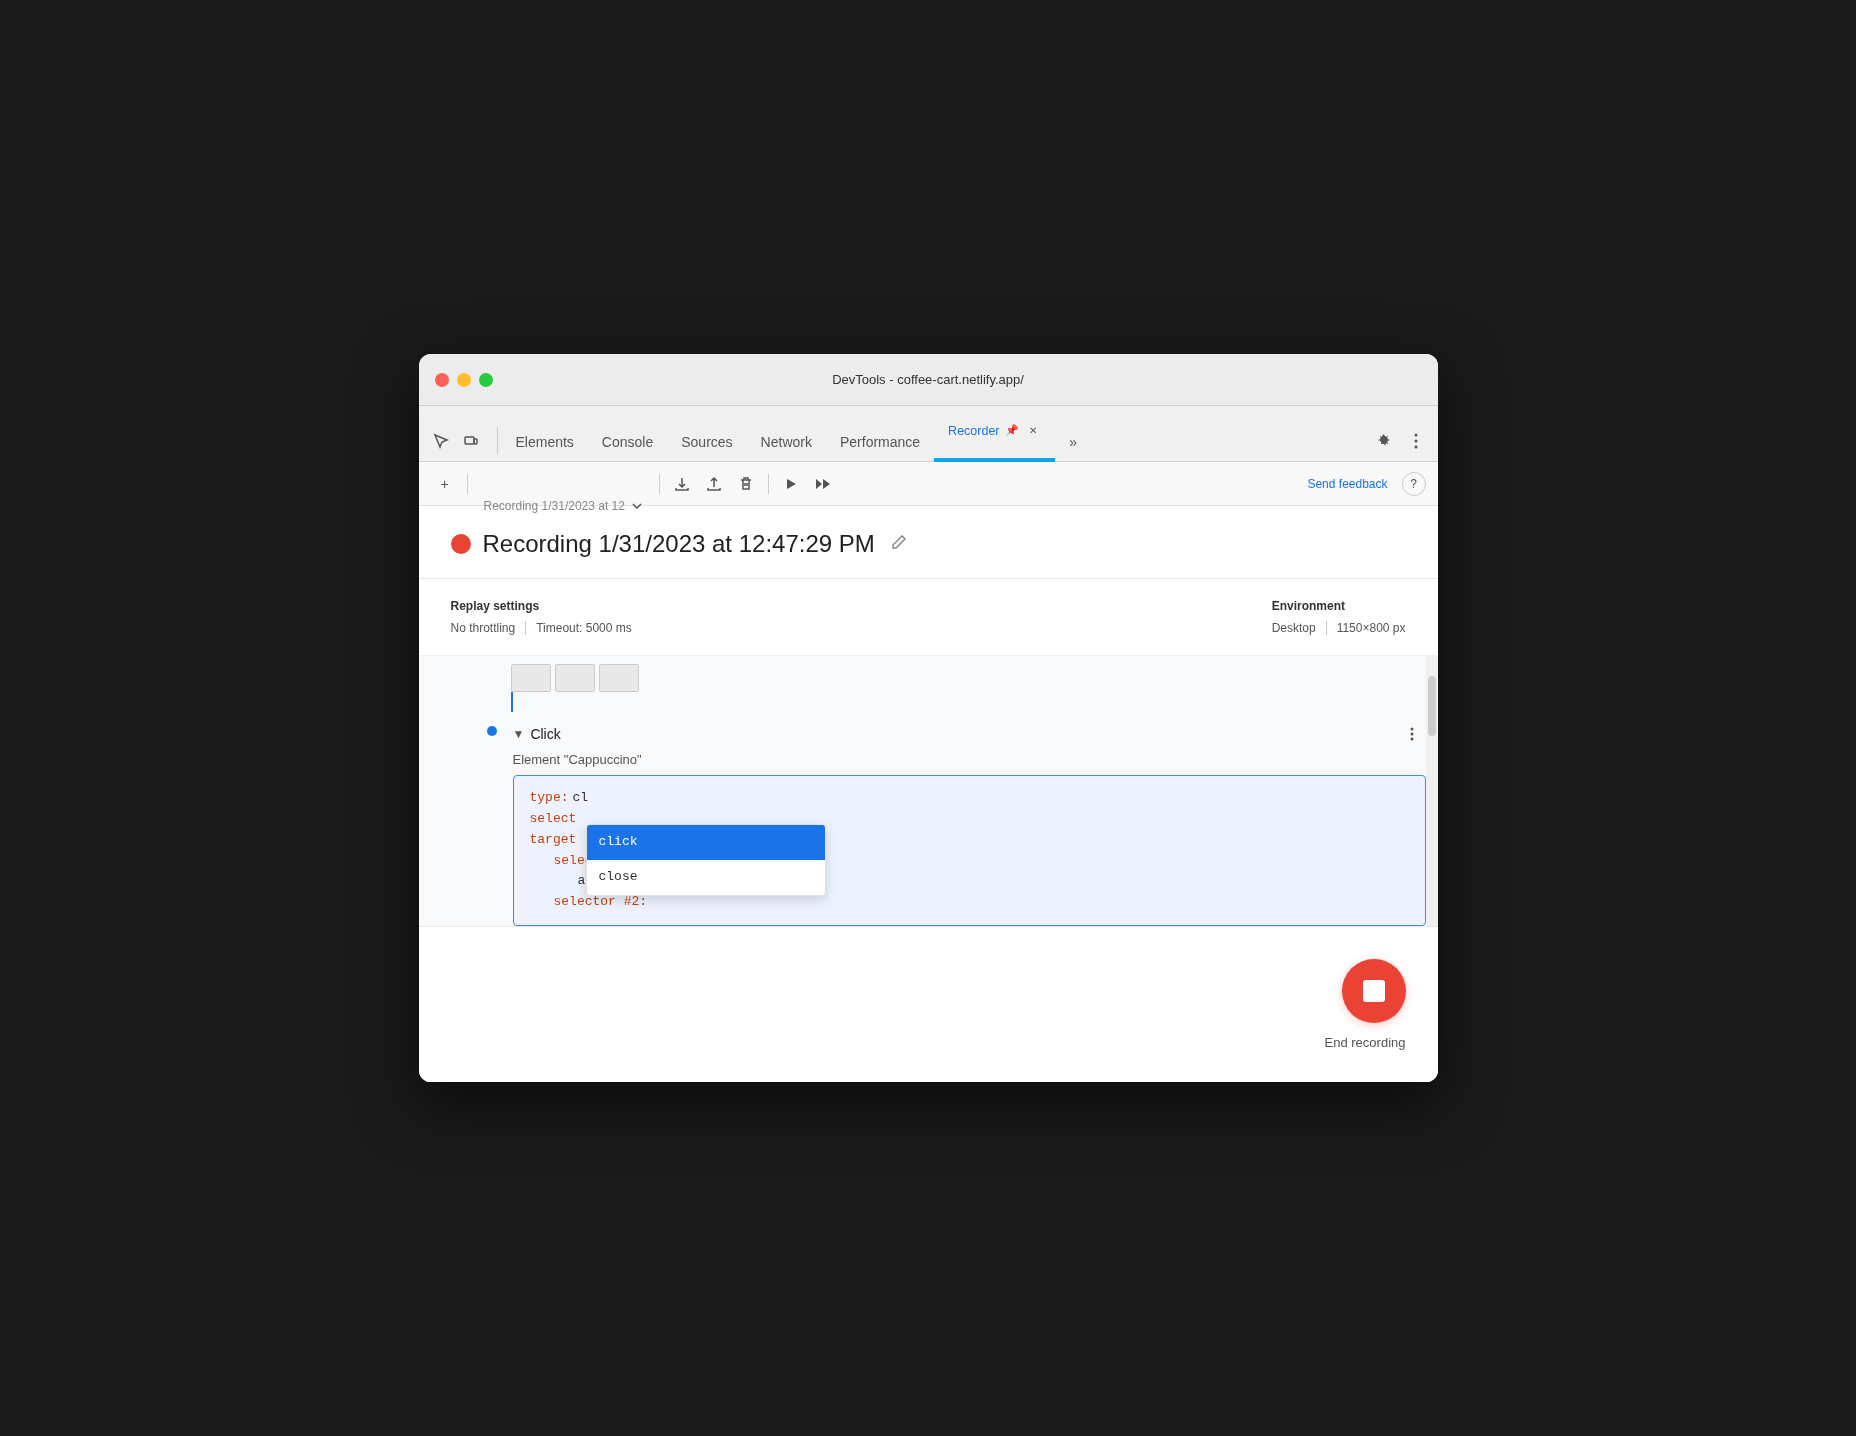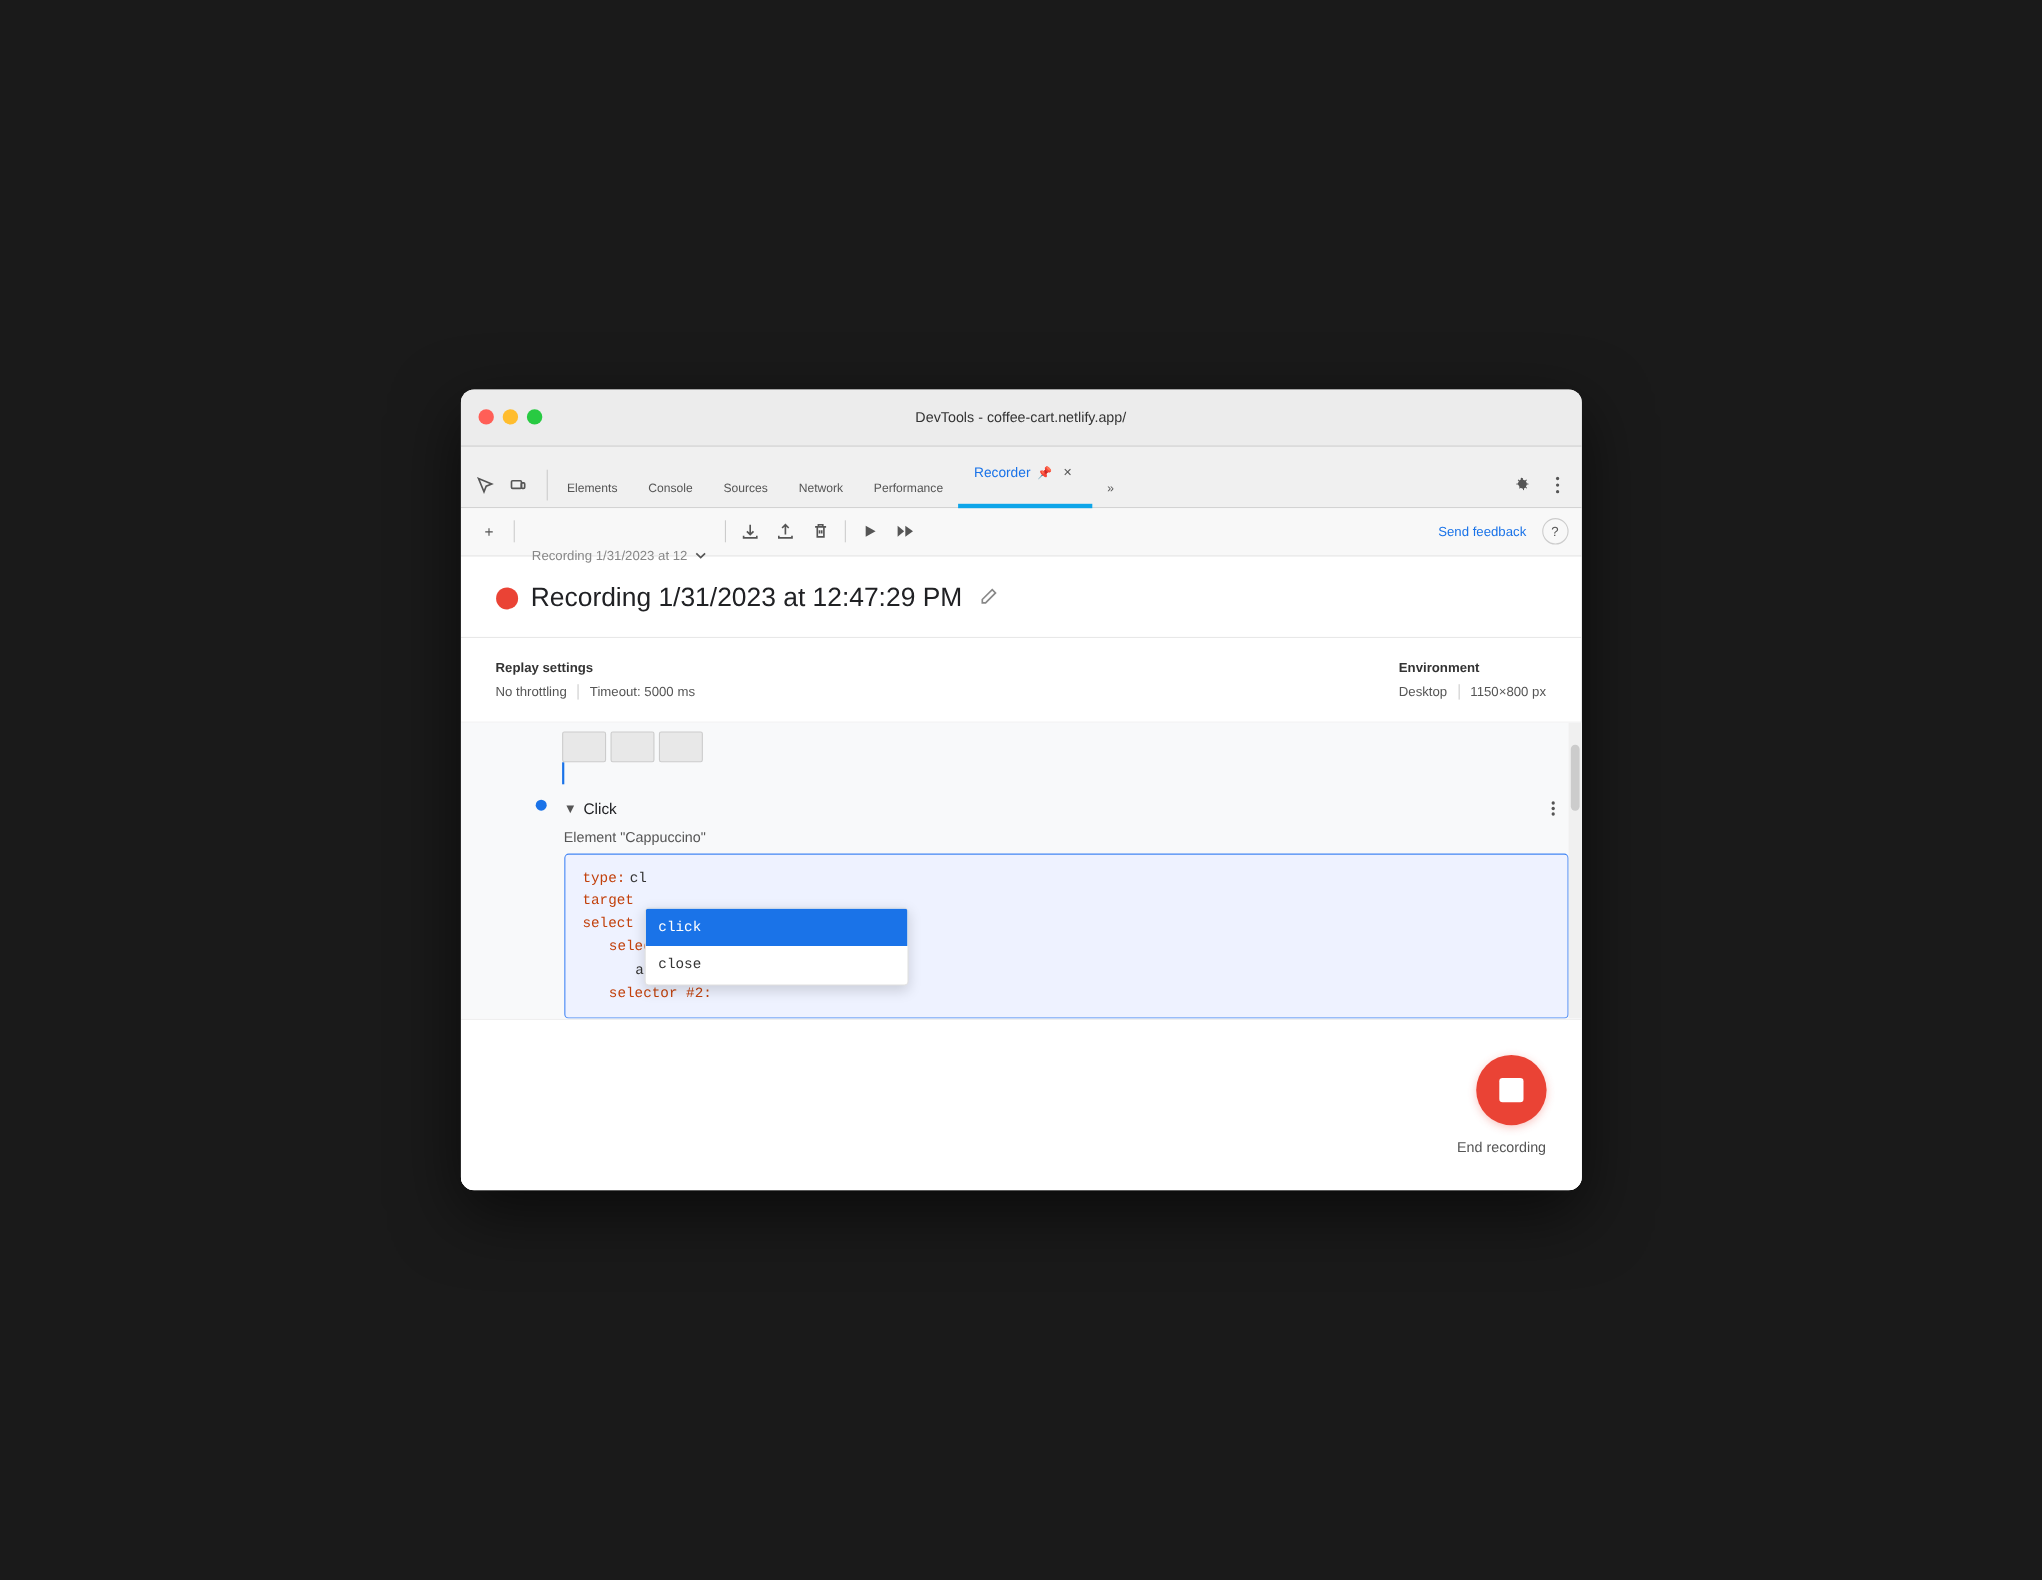--- a/index.html
+++ b/index.html
@@ -71,21 +71,21 @@
       height: 28px;
       display: flex;
       align-items: center;
       justify-content: center;
       border-radius: 4px;
       cursor: pointer;
       color: #555;
     }
     .tab {
       padding: 6px 14px;
-      font-size: 11px;
+      font-size: 14px;
       color: #555;
       cursor: pointer;
       border-bottom: 2px solid transparent;
       margin-bottom: -1px;
       white-space: nowrap;
       height: 100%;
       display: flex;
       align-items: flex-end;
       padding-bottom: 10px;
       margin-top: 16px;
@@ -585,24 +585,24 @@
             </div>
           </div>
           <div class="step-target">Element "Cappuccino"</div>
 
           <div class="code-editor" style="position:relative;">
             <div class="code-line">
               <span class="code-key">type:</span>
               <span class="code-value">cl</span>
             </div>
             <div class="code-line">
+              <span class="code-key">select</span>
+            </div>
+            <div class="code-line">
               <span class="code-key">target</span>
-            </div>
-            <div class="code-line">
-              <span class="code-key">select</span>
             </div>
             <div class="code-line" style="padding-left:24px;">
               <span class="code-key">selector #1:</span>
             </div>
             <div class="code-line" style="padding-left:48px;">
               <span class="code-value">aria/Cappuccino</span>
             </div>
             <div class="code-line" style="padding-left:24px;">
               <span class="code-key">selector #2:</span>
             </div>

